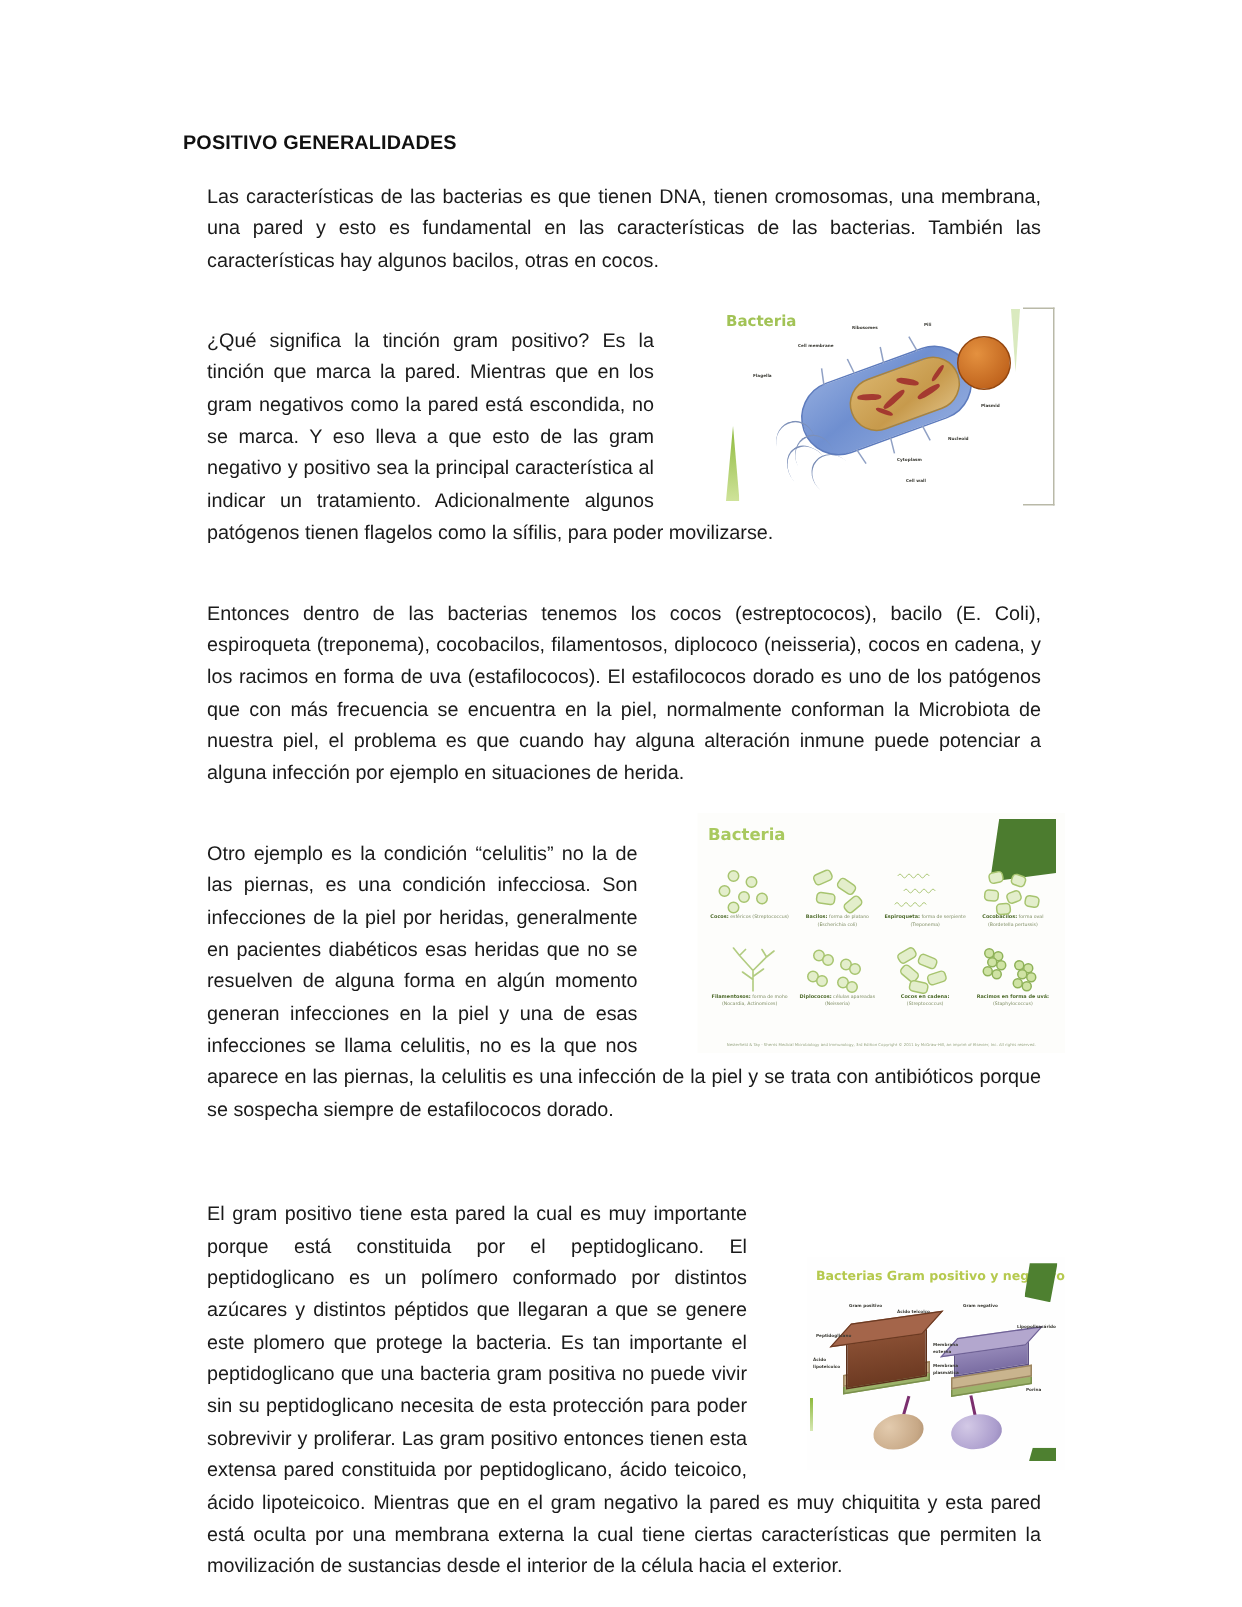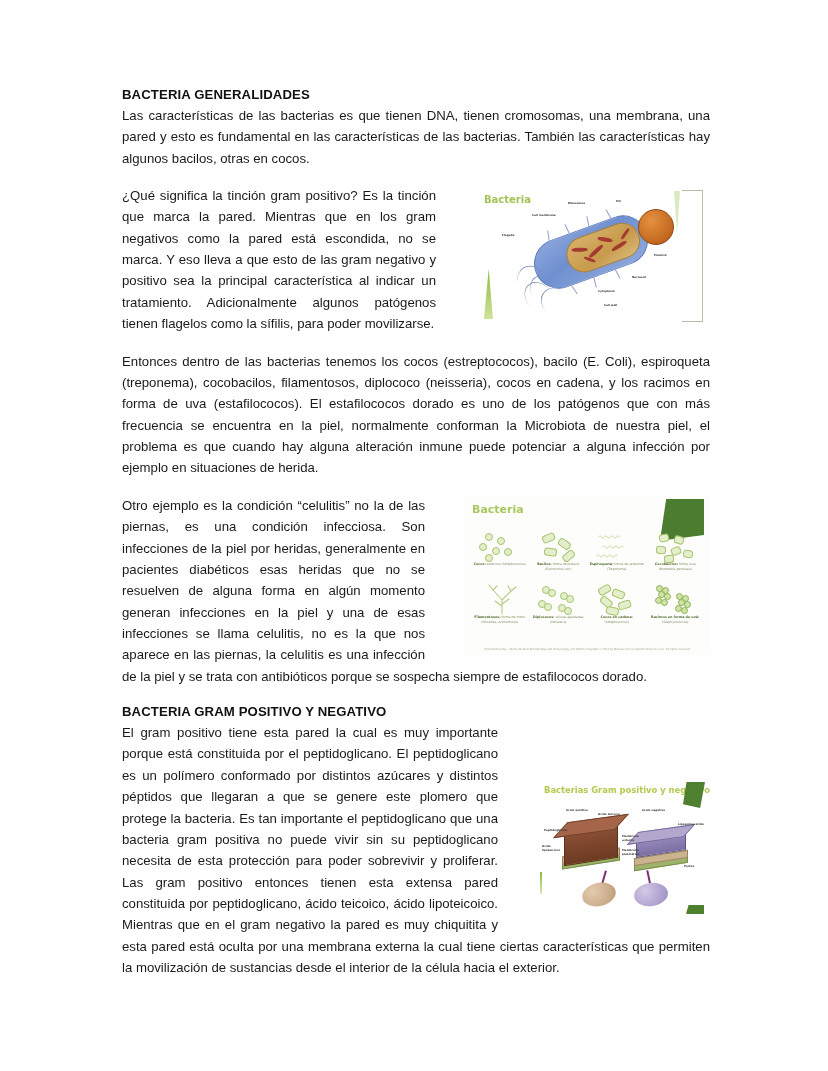--- a/index.html
+++ b/index.html
@@ -32,21 +32,21 @@
     font-weight: bold;
     color: #111111;
     margin: 0 0 1px 0;
     letter-spacing: 0.1px;
     line-height: 1.35;
   }
   p.body-text {
     font-size: 13.2px;
     line-height: 1.62;
     color: #1a1a1a;
-    margin: 0;
+    margin: 16px;
     text-align: justify;
     text-justify: inter-word;
     hyphens: none;
   }
   .block {
     margin-bottom: 16px;
   }
 
   
   .wrap-block { overflow: hidden; }
@@ -368,21 +368,21 @@
   .footer .page-no { font-size: 12.4px; color: #5a6b84; }
 </style>
 </head>
 <body>
 
 <div class="page">
 
   <div class="content">
 
     <div class="block">
-      <h2 class="section-heading">BACTERIA GENERALIDADES</h2>
+      <h2 class="section-heading">POSITIVO GENERALIDADES</h2>
       <p class="body-text">Las características de las bacterias es que tienen DNA, tienen cromosomas, una membrana, una pared y esto es fundamental en las características de las bacterias. También las características hay algunos bacilos, otras en cocos.</p>
     </div>
 
     <div class="block wrap-block">
 
       <div class="fig">
         <div class="slide fig1">
           <div class="slide-title">Bacteria</div>
           <div class="frame-line"></div>
           <div class="accent-spike"></div>
@@ -586,21 +586,20 @@
           </div>
 
           <div class="src-note">Nesterfield &amp; Tay - Sherris Medical Microbiology and Immunology, 3rd Edition Copyright © 2011 by McGraw-Hill, an imprint of Elsevier, Inc. All rights reserved.</div>
         </div>
       </div>
 
       <p class="body-text">Otro ejemplo es la condición “celulitis” no la de las piernas, es una condición infecciosa. Son infecciones de la piel por heridas, generalmente en pacientes diabéticos esas heridas que no se resuelven de alguna forma en algún momento generan infecciones en la piel y una de esas infecciones se llama celulitis, no es la que nos aparece en las piernas, la celulitis es una infección de la piel y se trata con antibióticos porque se sospecha siempre de estafilococos dorado.</p>
     </div>
 
     <div class="block">
-      <h2 class="section-heading">BACTERIA GRAM POSITIVO Y NEGATIVO</h2>
 
       <div class="wrap-block">
         <div class="fig" style="margin-top:56px;">
           <div class="slide fig3">
             <div class="slide-title">Bacterias Gram positivo y negativo</div>
             <div class="corner-wedge"></div>
             <div class="bottom-wedge"></div>
             <div class="tick-left"></div>
 
             <div class="green-layer" style="left:24px; top:80px; width:56px; height:5px;"></div>

